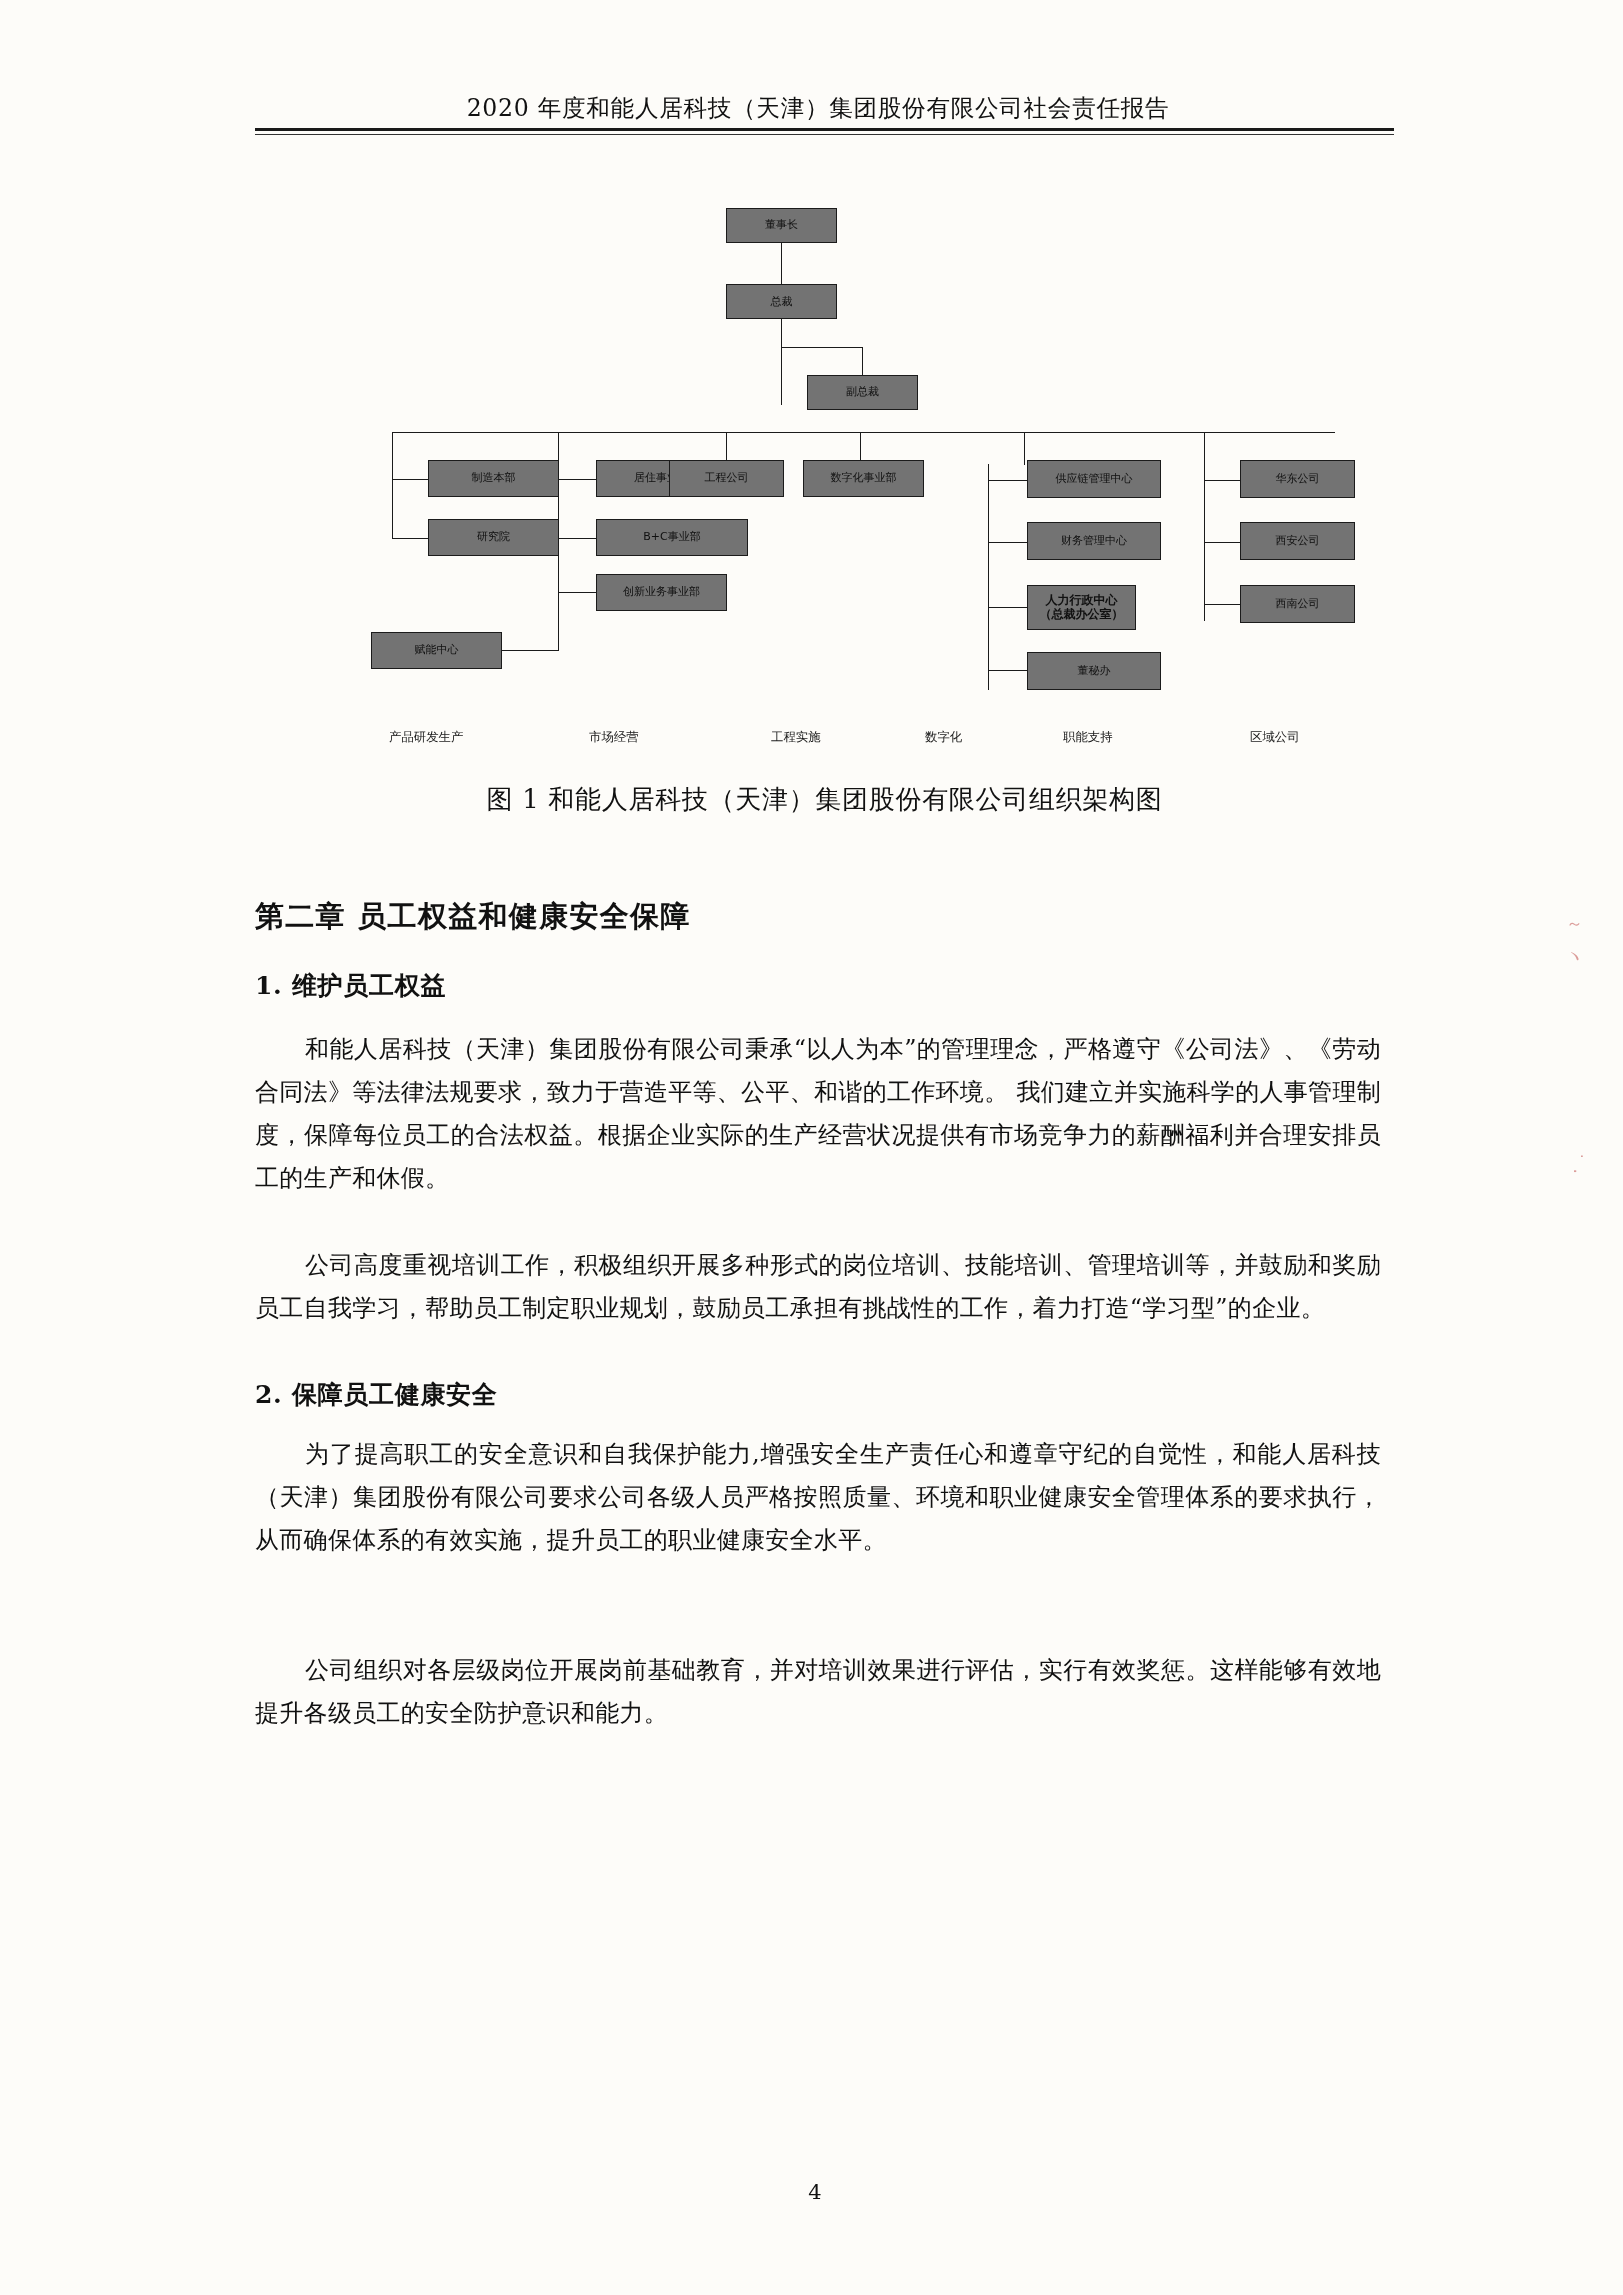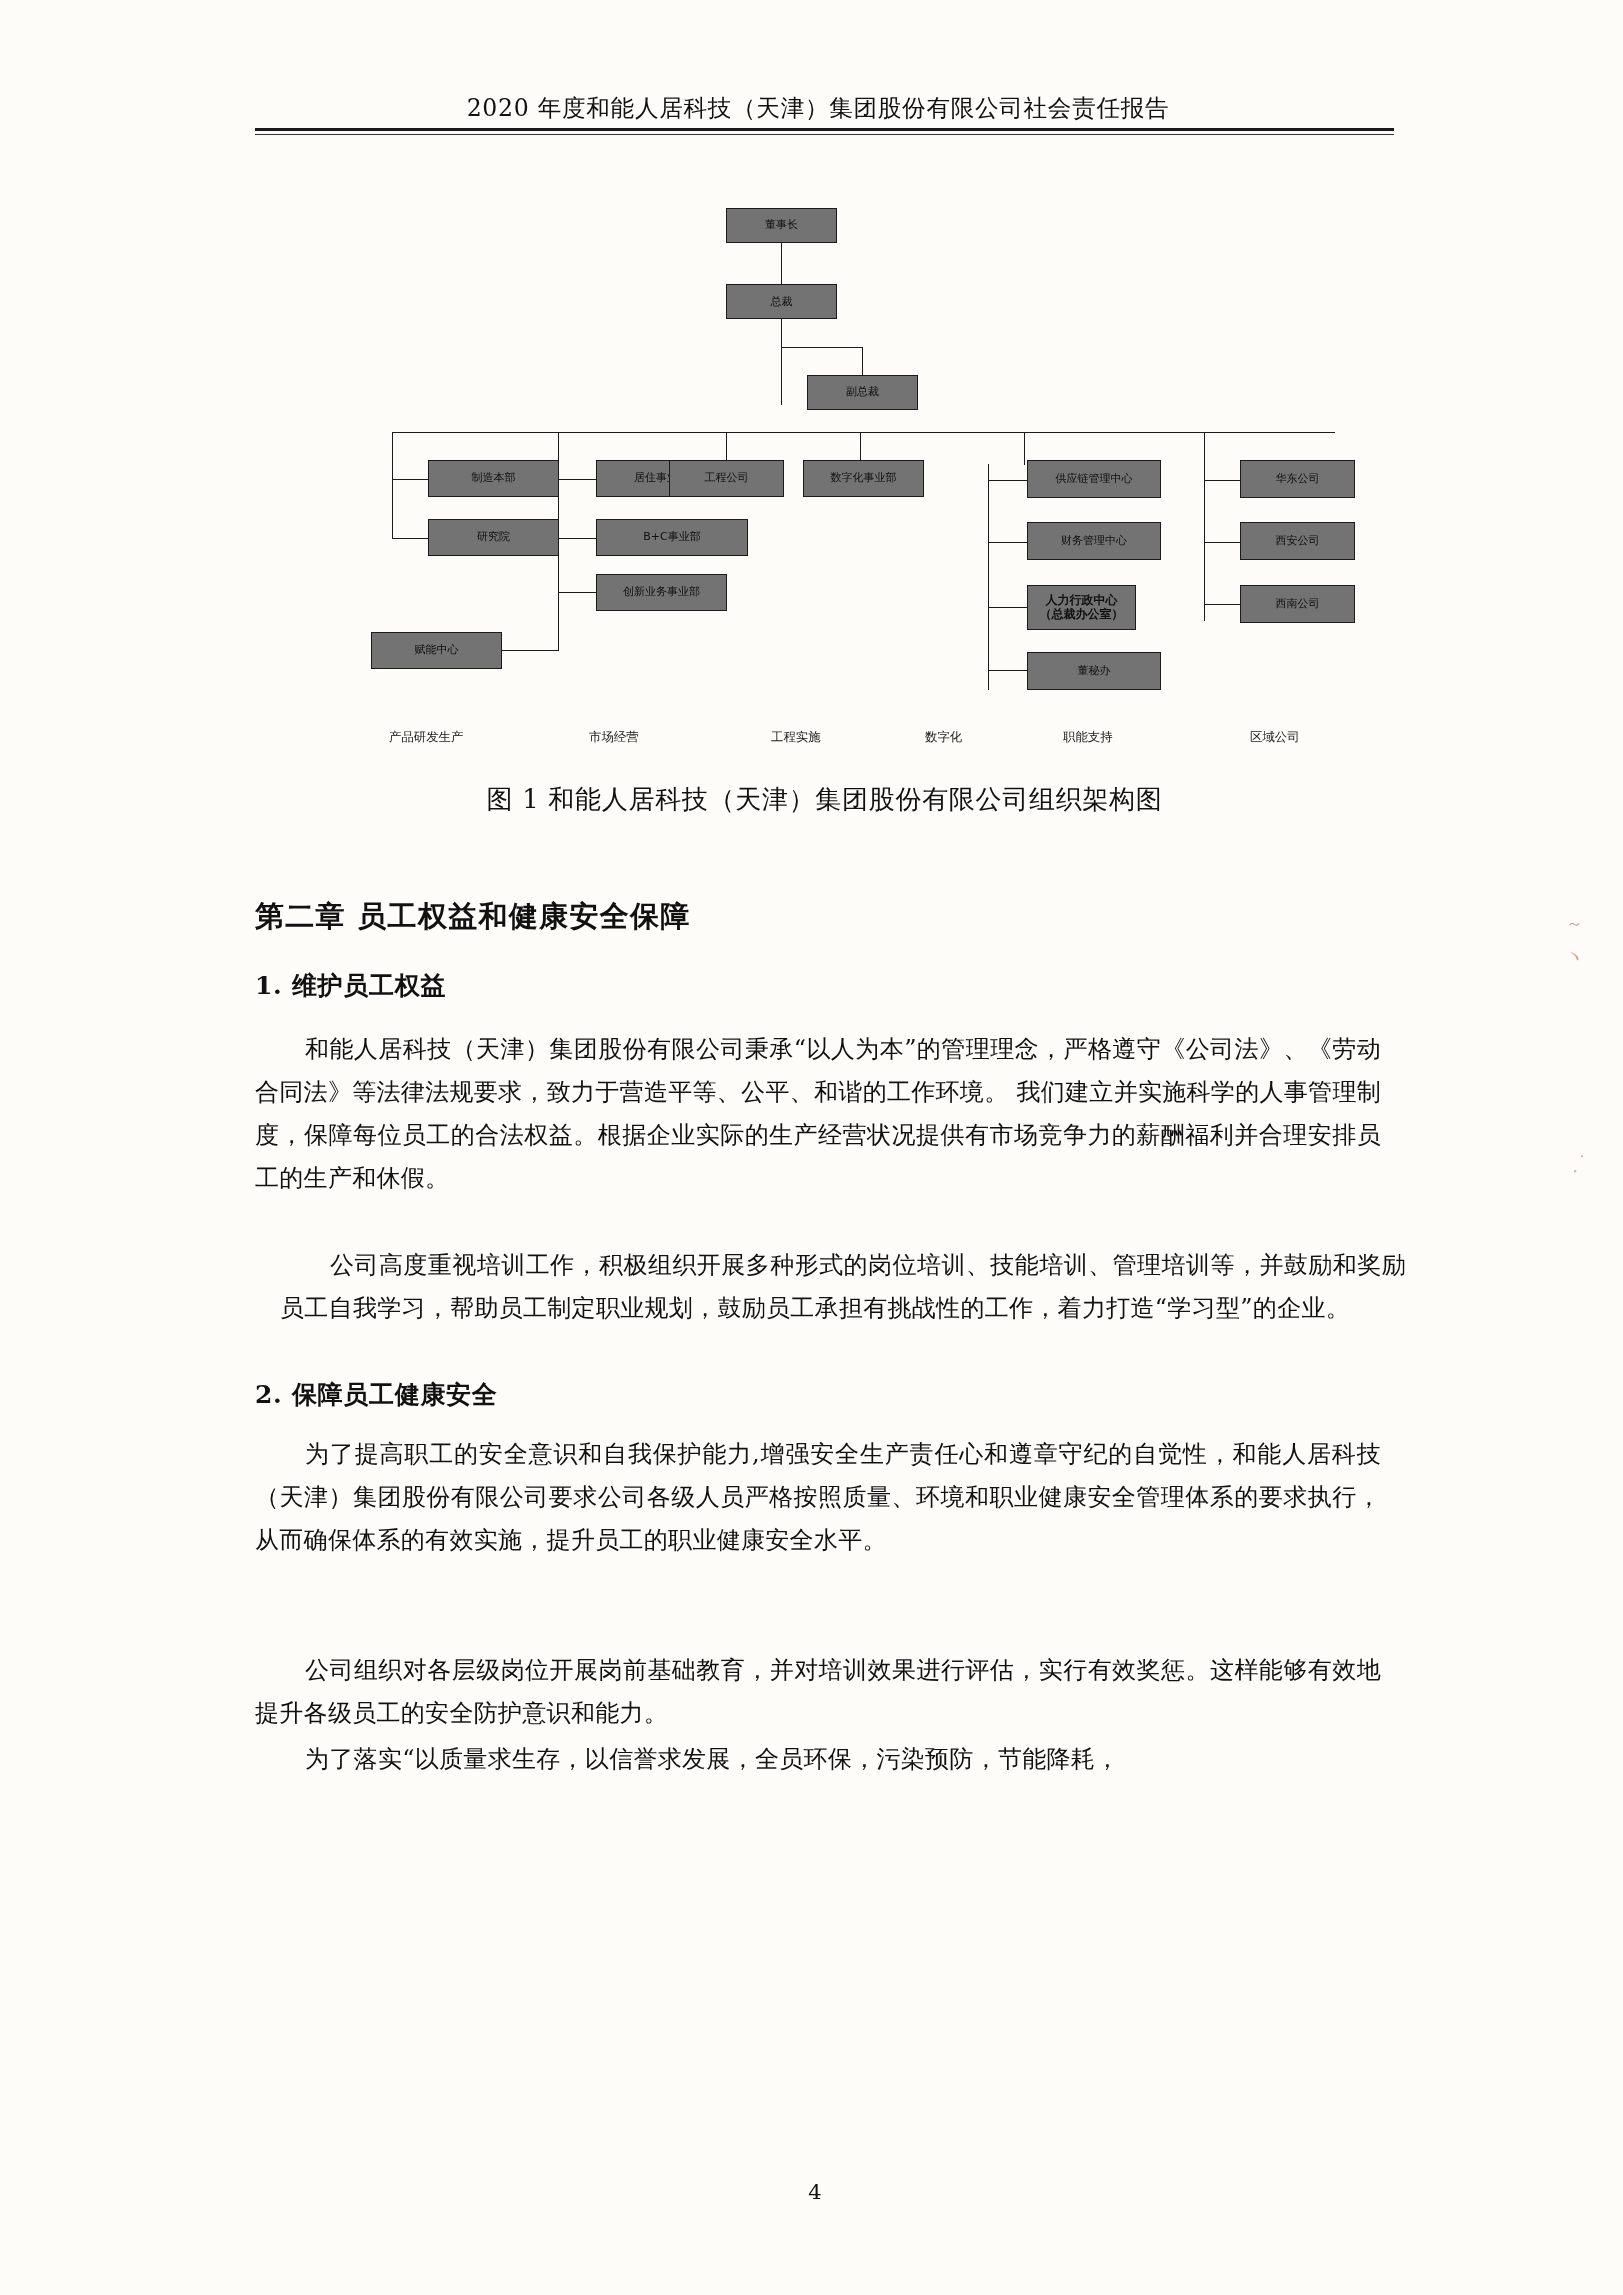--- a/index.html
+++ b/index.html
@@ -227,29 +227,28 @@
     </div>
 
     <div class="figcap">图 1 和能人居科技（天津）集团股份有限公司组织架构图</div>
 
     <h2 class="chapter">第二章  员工权益和健康安全保障</h2>
 
     <div class="sec" style="top:969px;">1.  维护员工权益</div>
 
     <p class="para" style="top:1028px;">和能人居科技（天津）集团股份有限公司秉承“以人为本”的管理理念，严格遵守《公司法》、《劳动合同法》等法律法规要求，致力于营造平等、公平、和谐的工作环境。  我们建立并实施科学的人事管理制度，保障每位员工的合法权益。根据企业实际的生产经营状况提供有市场竞争力的薪酬福利并合理安排员工的生产和休假。</p>
 
-    <p class="para" style="top:1244px;margin-left:25px;">公司高度重视培训工作，积极组织开展多种形式的岗位培训、技能培训、管理培训等，并鼓励和奖励员工自我学习，帮助员工制定职业规划，鼓励员工承担有挑战性的工作，着力打造“学习型”的企业。</p>
+    <p class="para" style="top:1244px;">公司高度重视培训工作，积极组织开展多种形式的岗位培训、技能培训、管理培训等，并鼓励和奖励员工自我学习，帮助员工制定职业规划，鼓励员工承担有挑战性的工作，着力打造“学习型”的企业。</p>
 
     <div class="sec" style="top:1378px;">2.  保障员工健康安全</div>
 
     <p class="para" style="top:1433px;">为了提高职工的安全意识和自我保护能力,增强安全生产责任心和遵章守纪的自觉性，和能人居科技（天津）集团股份有限公司要求公司各级人员严格按照质量、环境和职业健康安全管理体系的要求执行，从而确保体系的有效实施，提升员工的职业健康安全水平。</p>
 
     <p class="para" style="top:1649px;">公司组织对各层级岗位开展岗前基础教育，并对培训效果进行评估，实行有效奖惩。这样能够有效地提升各级员工的安全防护意识和能力。</p>
 
-    <p class="para" style="top:1738px;">为了落实“以质量求生存，以信誉求发展，全员环保，污染预防，节能降耗，</p>
 
     <div class="pagenum">4</div>
   </div>
 
   <div class="marginalia" style="top:916px;">～ ヽ</div>
   <div class="marginalia" style="top:1152px;">˙ ·</div>
 </div>
 
 
 </body></html>

